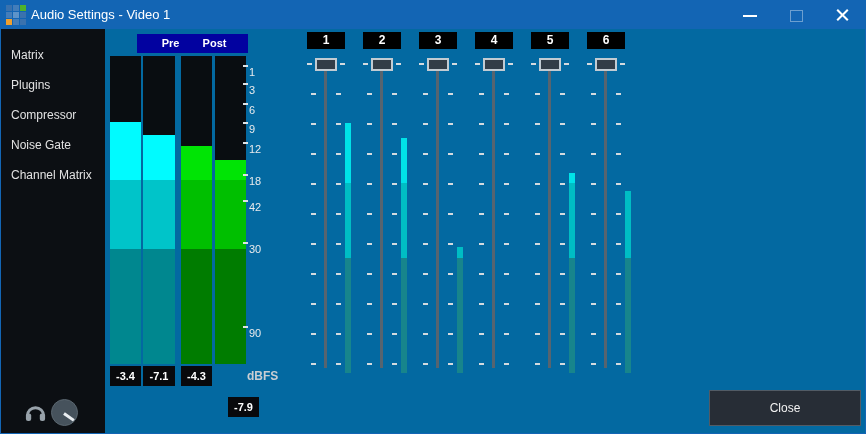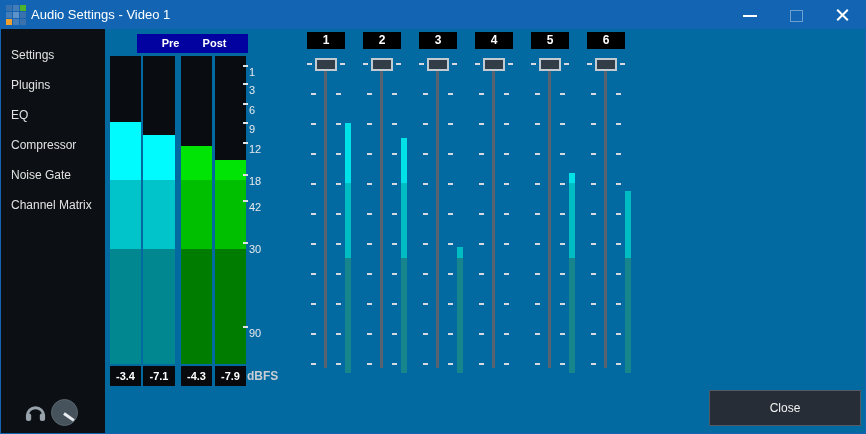--- a/index.html
+++ b/index.html
@@ -69,23 +69,22 @@
     <div class="tb-btn tb-max">
         <div class="box"></div>
       </div>
     <div class="tb-btn tb-close">
         <div class="x1"></div>
         <div class="x2"></div>
       </div>
   </div>
 
   <div class="sidebar" id="sidebar" style="padding-top: 11px;">
-      <div class="sb-item"><span class="sb-label">Settings</span></div>
+      <div class="sb-item"><span class="sb-label">Matrix</span></div>
       <div class="sb-item"><span class="sb-label">Plugins</span></div>
-      <div class="sb-item"><span class="sb-label">EQ</span></div>
       <div class="sb-item"><span class="sb-label">Compressor</span></div>
       <div class="sb-item"><span class="sb-label">Noise Gate</span></div>
       <div class="sb-item"><span class="sb-label">Channel Matrix</span></div>
     </div>
 
   <div class="meter-panel">
     <div class="grp-label grp-pre">Pre</div>
     <div class="grp-label grp-post">Post</div>
 
     <div class="vu-col" style="left:5px;width:31px;">
@@ -126,21 +125,21 @@
         <div class="scale-label" style="top: 170px;">42</div>
         <div class="scale-dash" style="left: 138px; top: 213px;"></div>
         <div class="scale-label" style="top: 212px;">30</div>
         <div class="scale-dash" style="left: 138px; top: 297px;"></div>
         <div class="scale-label" style="top: 296px;">90</div>
       </div>
 
     <div class="readout" style="left:5px;width:31px;">-3.4</div>
     <div class="readout" style="left:38px;width:32px;">-7.1</div>
     <div class="readout" style="left:76px;width:31px;">-4.3</div>
-    <div class="readout" style="left:110px;width:31px;">-7.9</div>
+    <div class="readout" style="left:123px;width:31px;margin-top:31px;">-7.9</div>
     <div class="unit-label">dBFS</div>
   </div>
 
   <div id="channels">
       <div class="channel" style="left: 297px;">
     <div class="ch-header">1</div>
     <div class="tick handle-tick-l"></div>
     <div class="tick handle-tick-r"></div>
     <div class="fader-track"></div>
     <div class="fader-handle" style="top: 29px;"></div>

